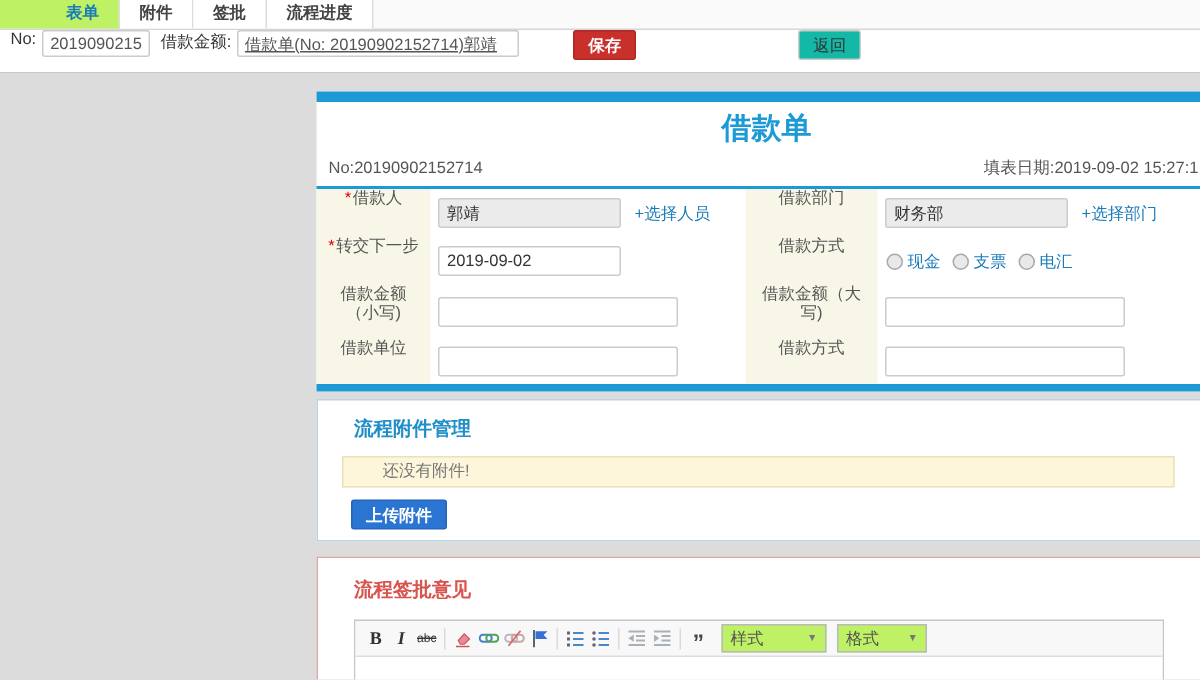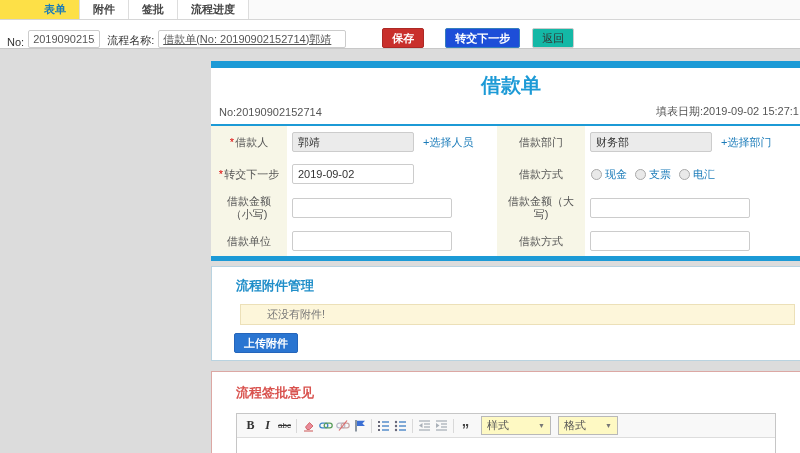--- a/index.html
+++ b/index.html
@@ -6,101 +6,101 @@
   body{
     width:800px;height:453px;position:relative;overflow:hidden;
     background:#dcdcdc;font-family:"Liberation Sans",sans-serif;
     -webkit-font-smoothing:antialiased;
   }
   
   .tabbar{position:absolute;top:0;left:0;right:0;height:19px;background:#fafafa;
           border-bottom:1px solid #d6d6d6;display:flex;}
   .tab{height:19px;line-height:19px;padding:0 13px;font-size:11px;font-weight:bold;
        color:#444;background:#fff;border-right:1px solid #ddd;cursor:pointer;white-space:nowrap;}
-  .tab.active{background:#fde047;color:#1a7bb9;padding-left:44px;}
+  .tab.active{background:#bef264;color:#1a7bb9;padding-left:44px;}
   
   .toolbar{position:absolute;top:20px;left:0;right:0;height:28px;background:#fff;
-           border-bottom:1px solid #c8c8c8;display:flex;align-items:flex-end;font-size:11px;color:#333;}
+           border-bottom:1px solid #c8c8c8;display:flex;align-items:flex-start;font-size:11px;color:#333;}
   .toolbar label{margin-left:7px;color:#333;}
   .tb-input{height:16px;border:1px solid #ccc;border-radius:2px;font-size:11px;color:#555;
             padding:0 4px;margin-left:4px;font-family:"Liberation Sans",sans-serif;}
   .tb-input.no{width:62px;}
   .tb-input.name{width:178px;text-decoration:underline;}
   .btn{height:20px;padding:0 9px;font-size:11px;font-weight:bold;border-radius:2px;
        border:1px solid transparent;cursor:pointer;font-family:"Liberation Sans",sans-serif;}
   .btn-save{margin-left:36px;background:#c9302c;border-color:#ac2925;color:#fff;}
   .btn-next{margin-left:21px;background:#1d4ed8;border-color:#357ebd;color:#fff;margin-top:48px;}
   .btn-back{margin-left:12px;background:#14b8a6;border-color:#ccc;color:#333;font-weight:normal;}
   
   .form-panel{position:absolute;left:211px;top:61px;width:600px;background:#fff;}
   .bar-top{height:7px;background:#1c9ad6;}
   .form-title{height:34px;display:flex;align-items:center;justify-content:center;
               font-size:20px;font-weight:bold;color:#1c9ad6;}
   .meta{height:19px;display:flex;justify-content:space-between;align-items:center;
         padding:0 12px 0 8px;font-size:11px;color:#555;}
   .underline{height:2px;background:#1c9ad6;margin-top:3px;}
   .fgrid{display:grid;grid-template-columns:76px 210px 88px 226px;
          grid-template-rows:32px 32px 36px 30px;font-size:11px;}
-  .lcell{background:#f7f6e7;color:#555;display:flex;align-items:center;justify-content:center;
+  .lcell{background:#f7f6e7;color:#555;display:flex;align-items:flex-start;justify-content:center;
          text-align:center;padding:0 7px;line-height:13px;}
   .fcell{display:flex;align-items:center;padding-left:5px;}
   .req{color:#d00;margin-right:1px;}
   .inp{height:18px;border:1px solid #ccc;border-radius:2px;font-size:11px;color:#333;
        padding:0 5px;background:#fff;font-family:"Liberation Sans",sans-serif;}
   .inp.ro{background:#ebebeb;}
   .w122{width:110px;} .w158{width:148px;}
   .flink{color:#1a7bb9;text-decoration:none;margin-left:9px;font-size:11px;}
   .radios{display:flex;align-items:center;color:#1a7bb9;text-align:right;}
   .radio{width:9px;height:9px;border-radius:50%;background:#e9e9e9;border:1px solid #a9a9a9;
          display:inline-block;margin:0 3px 0 8px;}
   .radios .radio:first-child{margin-left:1px;}
   .bar-bottom{height:5px;background:#1c9ad6;}
   
   .attach-panel{position:absolute;left:211px;top:266px;width:600px;height:95px;background:#fff;
                 border:1px solid #b9d3e0;box-sizing:border-box;}
   .attach-title{color:#1f8ec9;font-weight:bold;font-size:13px;margin:10px 0 9px 24px;}
-  .attach-empty{margin-left:28px;width:527px;background:#fdf6da;border:1px solid #ece0b8;
+  .attach-empty{margin-left:16px;width:527px;background:#fdf6da;border:1px solid #ece0b8;
                 height:19px;line-height:19px;padding-left:26px;font-size:11px;color:#777;}
   .upload-btn{margin:8px 0 3px 22px;background:#2a75d1;border:1px solid #2565ba;color:#fff;
               font-size:11px;font-weight:bold;height:20px;padding:0 9px;border-radius:2px;cursor:pointer;
               font-family:"Liberation Sans",sans-serif;}
   
   .approve-panel{position:absolute;left:211px;top:371px;width:600px;height:120px;background:#fff;
                  border:1px solid #dca8a4;box-sizing:border-box;}
   .approve-title{color:#d9534f;font-weight:bold;font-size:13px;margin:12px 0 11px 24px;}
   .editor{margin-left:24px;width:538px;border:1px solid #c6c6c6;}
   .editor-toolbar{height:23px;background:#f8f8f8;border-bottom:1px solid #ddd;
                   display:flex;align-items:center;padding:0 5px;}
   .ed-btn{width:17px;height:17px;display:flex;align-items:center;justify-content:center;
           cursor:pointer;border-radius:2px;}
   .g-bold{font-family:"Liberation Serif",serif;font-weight:bold;font-size:12px;color:#333;}
   .g-italic{font-family:"Liberation Serif",serif;font-style:italic;font-weight:bold;font-size:12px;color:#333;}
   .g-strike{font-size:8px;color:#333;text-decoration:line-through;letter-spacing:0;}
   .g-quote{font-size:15px;font-weight:bold;color:#444;line-height:10px;padding-top:6px;}
   .sep{width:1px;height:14px;background:#d9d9d9;margin:0 3px;}
-  .dd{height:17px;border:1px solid #b9b9b9;background:#fef9c3;display:flex;align-items:center;
+  .dd{height:17px;border:1px solid #b9b9b9;background:#bef264;display:flex;align-items:center;
       justify-content:space-between;padding:0 5px;font-size:11px;color:#555;margin-left:7px;cursor:pointer;}
   .dd-style{width:58px;} .dd-format{width:48px;}
   .dd .caret{font-size:7px;color:#777;margin-left:4px;}
   .editor-body{height:56px;background:#fff;}
 </style>
 </head>
 <body>
 
 <div class="tabbar">
   <div class="tab active">表单</div>
   <div class="tab">附件</div>
   <div class="tab">签批</div>
   <div class="tab">流程进度</div>
 </div>
 
 <div class="toolbar">
   <label>No:</label>
   <input class="tb-input no" type="text" value="20190902152714" style="">
-  <label>流程名称:</label>
+  <label>借款金额:</label>
   <input class="tb-input name" type="text" value="借款单(No: 20190902152714)郭靖" style="">
   <button class="btn btn-save">保存</button>
   <button class="btn btn-next">转交下一步</button>
   <button class="btn btn-back">返回</button>
 </div>
 
 <div class="form-panel">
   <div class="bar-top"></div>
   <div class="form-title">借款单</div>
   <div class="meta">

